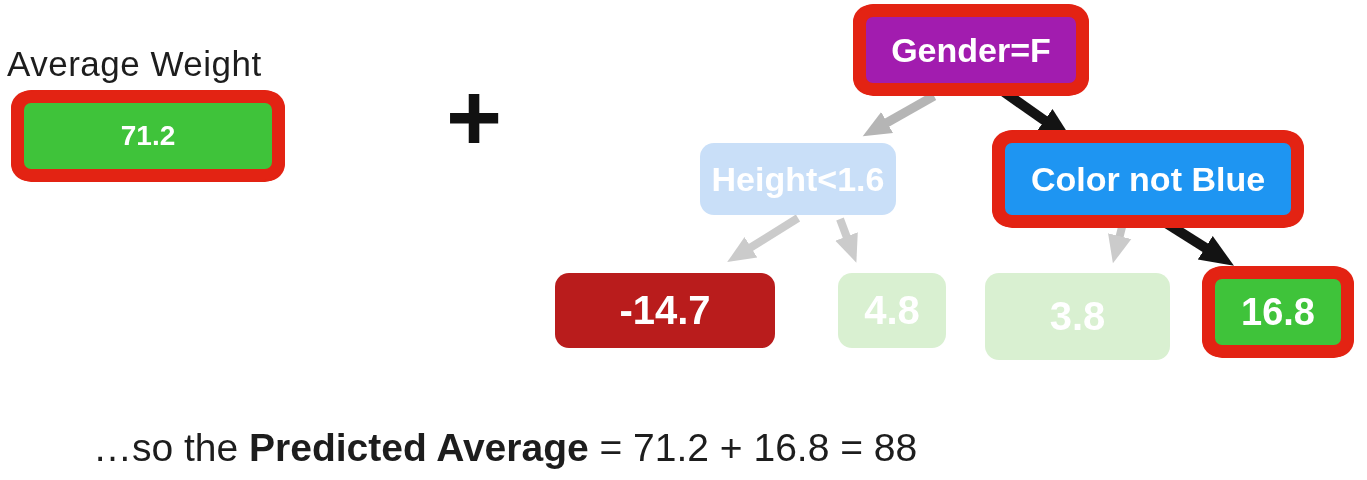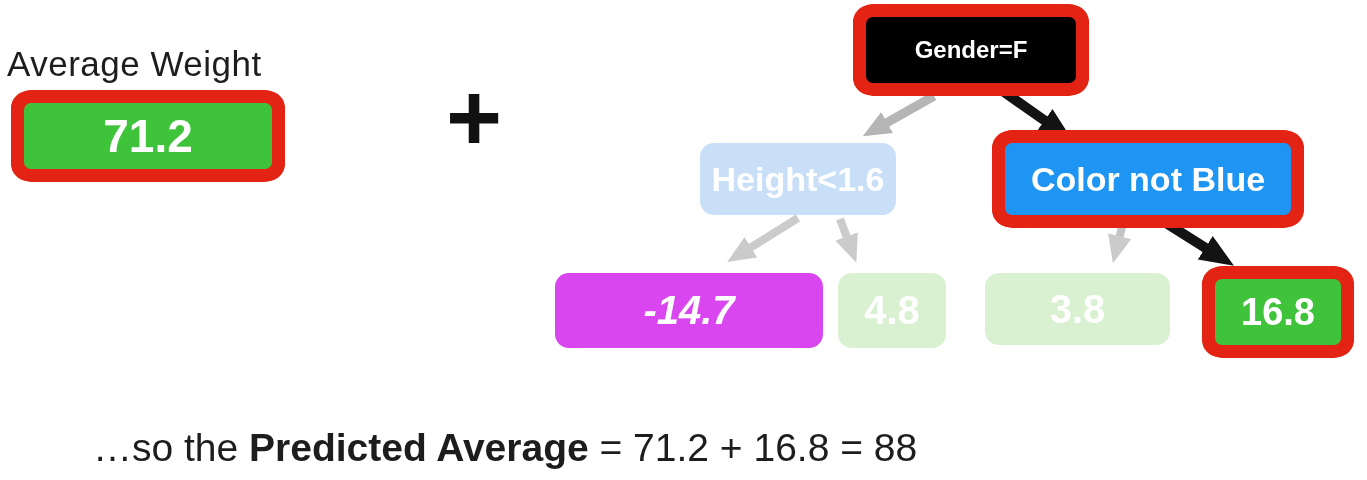--- a/index.html
+++ b/index.html
@@ -46,27 +46,27 @@
       -3px 2px 0 -1px #e32313,
       3px -2px 0 -1px #e32313,
       -3px -2px 0 -1px #e32313,
       0 5px 0 -3px #e32313,
       0 -5px 0 -3px #e32313,
       6px 0 0 -4px #e32313,
       -6px 0 0 -4px #e32313;
   }
   .soft{border-radius:14px;}
 
-  .box-avg      {left:13px;  top:92px;  width:270px; height:88px; background:#3fc33a; font-size:46px;}
-  .box-gender   {left:855px; top:6px;   width:232px; height:88px; background:#000000; font-size:24px;}
+  .box-avg      {left:13px;  top:92px;  width:270px; height:88px; background:#3fc33a; font-size:28px;}
+  .box-gender   {left:855px; top:6px;   width:232px; height:88px; background:#a21caf; font-size:34px;}
   .box-height   {left:700px; top:143px; width:196px; height:72px; background:#c9dff8; font-size:34px;}
   .box-color    {left:994px; top:132px; width:308px; height:94px; background:#1e95f2; font-size:34px;}
-  .box-leaf1    {left:555px; top:273px; width:268px; height:75px; background:#d946ef; font-size:40px;font-style:italic;}
+  .box-leaf1    {left:555px; top:273px; width:220px; height:75px; background:#b91c1c; font-size:40px;}
   .box-leaf2    {left:838px; top:273px; width:108px; height:75px; background:#d9f0d1; font-size:40px;}
-  .box-leaf3    {left:985px; top:273px; width:185px; height:72px; background:#d9f0d1; font-size:40px;}
+  .box-leaf3    {left:985px; top:273px; width:185px; height:87px; background:#d9f0d1; font-size:40px;}
   .box-leaf4    {left:1204px;top:268px; width:148px; height:88px; background:#3fc33a; font-size:38px;text-align:center;}
 
   .arrow-layer{left:0;top:0;width:1367px;height:480px;pointer-events:none;}
 </style>
 </head>
 <body>
 
 <div class="canvas">
 
   <div class="abs avg-label">Average Weight</div>

